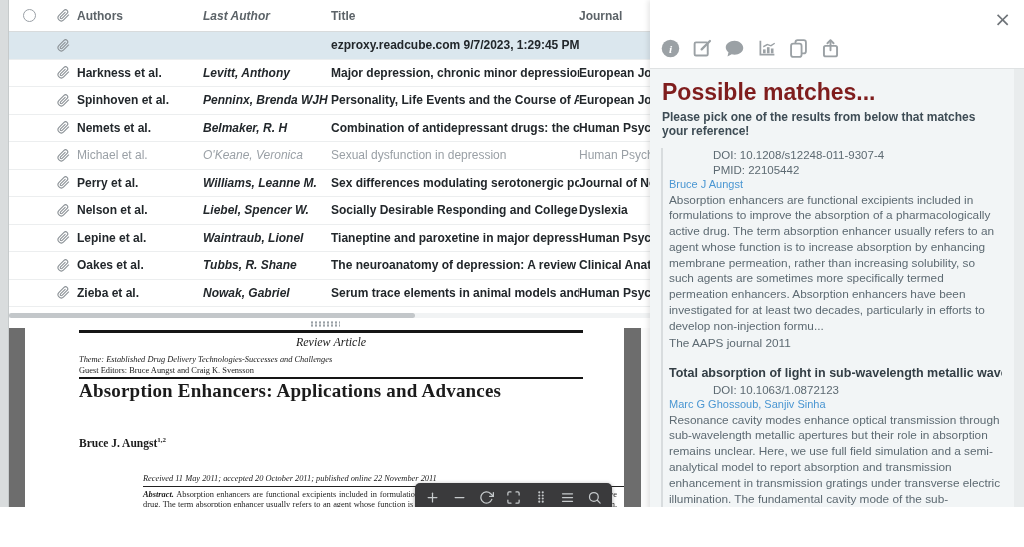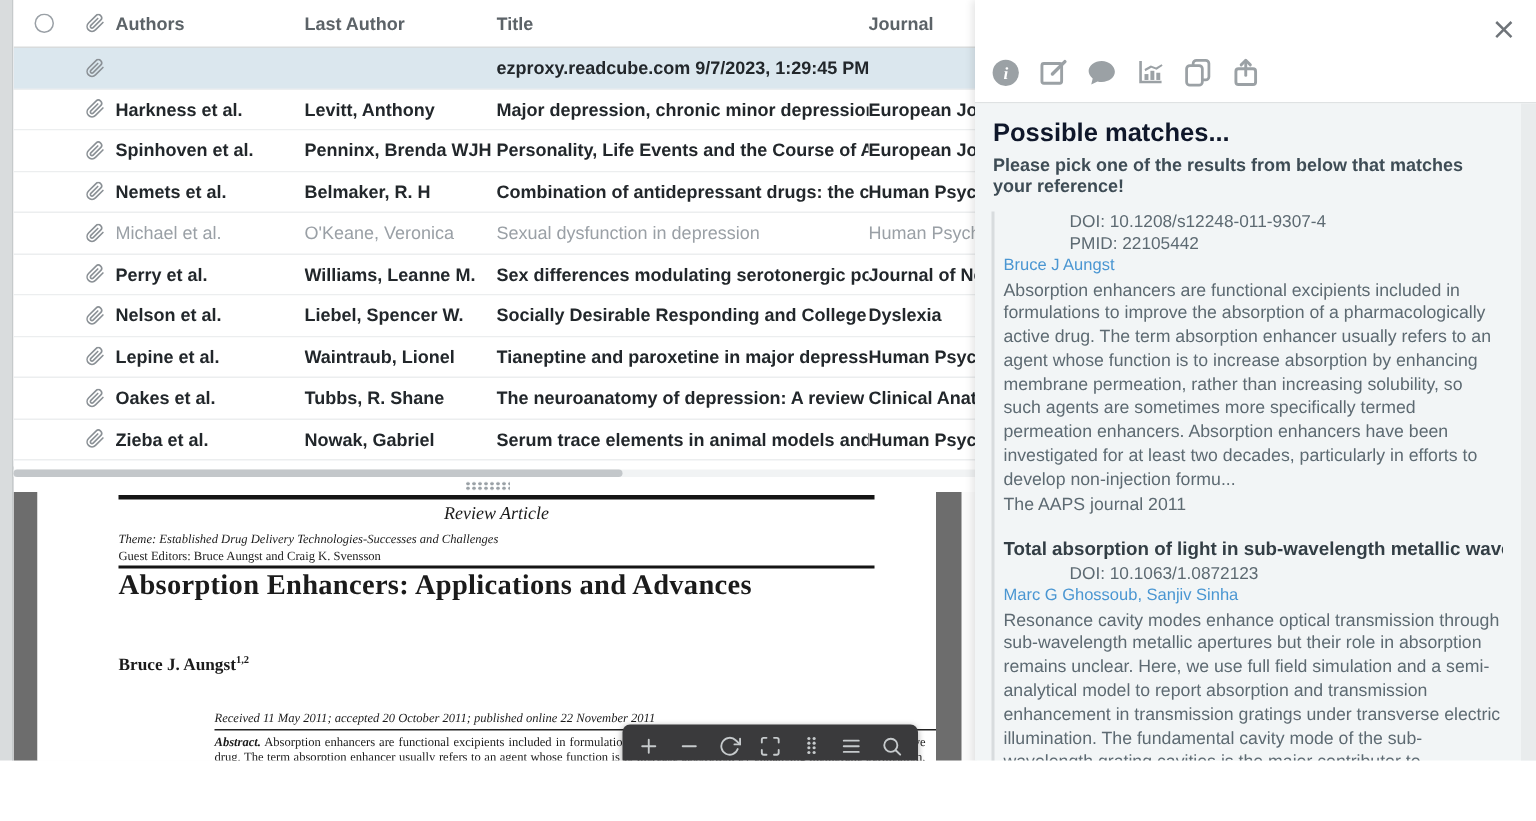--- a/index.html
+++ b/index.html
@@ -14,21 +14,21 @@
   
   .list-pane { position:absolute; left:9px; top:0; width:641px; height:311px; background:#fff; overflow:hidden; }
   .thead { display:flex; height:32px; align-items:center; border-bottom:1px solid #d8dbdc; background:#fff; }
   .thead .cell { font-size:12px; font-weight:600; color:#5c6368; }
   .trow { display:flex; height:27.5px; align-items:center; border-bottom:1px solid #eceeef; background:#fff; }
   .trow.selected { background:#dbe7ee; }
   .cell { overflow:hidden; white-space:nowrap; }
   .c-sel   { width:40px; flex:0 0 40px; display:flex; justify-content:center; }
   .c-clip  { width:28px; flex:0 0 28px; display:flex; justify-content:center; align-items:center; }
   .c-auth  { width:126px; flex:0 0 126px; }
-  .c-last  { width:128px; flex:0 0 128px; }
+  .c-last  { width:128px; flex:0 0 128px;font-style:italic; }
   .c-title { width:248px; flex:0 0 248px; padding-right:6px; }
   .c-journal { flex:1 1 auto; }
   .trow .cell { font-size:12px; font-weight:700; color:#22272b; }
   .trow.dimmed .cell { color:#9aa0a6; font-weight:400; }
   .circle-icon { width:13px; height:13px; border:1.5px solid #9aa0a6; border-radius:50%; display:inline-block; }
 
   
   .hscroll { position:absolute; left:9px; top:313px; width:641px; height:5px; background:#f1f3f4; }
   .hscroll .thumb { position:absolute; left:0; top:0; width:406px; height:5px; background:#c3c7ca; border-radius:2.5px; }
 
@@ -73,21 +73,21 @@
   
   .panel { position:absolute; left:650px; top:0; width:374px; height:547px; background:#fff;
     box-shadow:-2px 0 5px rgba(0,0,0,.10); }
   .close-x { position:absolute; top:9px; right:13px; font-size:20px; color:#6f7479; cursor:pointer; line-height:1;
     font-family:"DejaVu Sans", sans-serif; }
   .ptoolbar { position:absolute; top:37px; left:9px; display:flex; gap:10px; }
   .ptoolbar .pbtn { width:22px; height:22px; display:flex; align-items:center; justify-content:center; cursor:pointer; }
   .pdivider { position:absolute; top:68px; left:0; width:374px; height:1px; background:#dfe2e3; }
   .pcontent { position:absolute; top:69px; left:0; right:0; bottom:0; background:#f2f5f6; padding:8px 22px 0 12px; overflow:hidden; }
   .scrolltrack { position:absolute; top:69px; right:0; width:10px; bottom:0; background:#e9eced; }
-  .pm-title { font-size:17px; font-weight:700; color:#0f172a; margin:2px 0 4px; }
+  .pm-title { font-size:23px; font-weight:700; color:#7f1d1d; margin:2px 0 4px; }
   .pm-sub { font-size:12px; font-weight:700; color:#3e4c55; margin-bottom:10px; }
   .matches { margin-left:-1px; border-left:2px solid #d8dcde; padding-left:6px; }
   .match { margin-bottom:16px; cursor:pointer; }
   .mtitle { font-size:12.5px; font-weight:700; color:#333e45; white-space:nowrap; overflow:hidden; margin-bottom:3px; }
   .mmeta { font-size:11.5px; color:#5d6a72; line-height:14.5px;margin-left:44px; }
   .mauthors { font-size:11px; color:#4a96d2; line-height:15.5px; text-decoration:none; display:block; cursor:pointer; }
   .mabs { font-size:11.8px; line-height:15.8px; color:#5d6a72; }
   .msource { font-size:11.8px; color:#5d6a72; margin-top:1px; }
   .review-btn { position:absolute; left:12px; right:14px; bottom:10px; height:23px; background:#3a7a99; border:none;
     border-radius:3px; color:#fff; font-size:12.5px; font-weight:700; font-family:"Liberation Sans", sans-serif;

